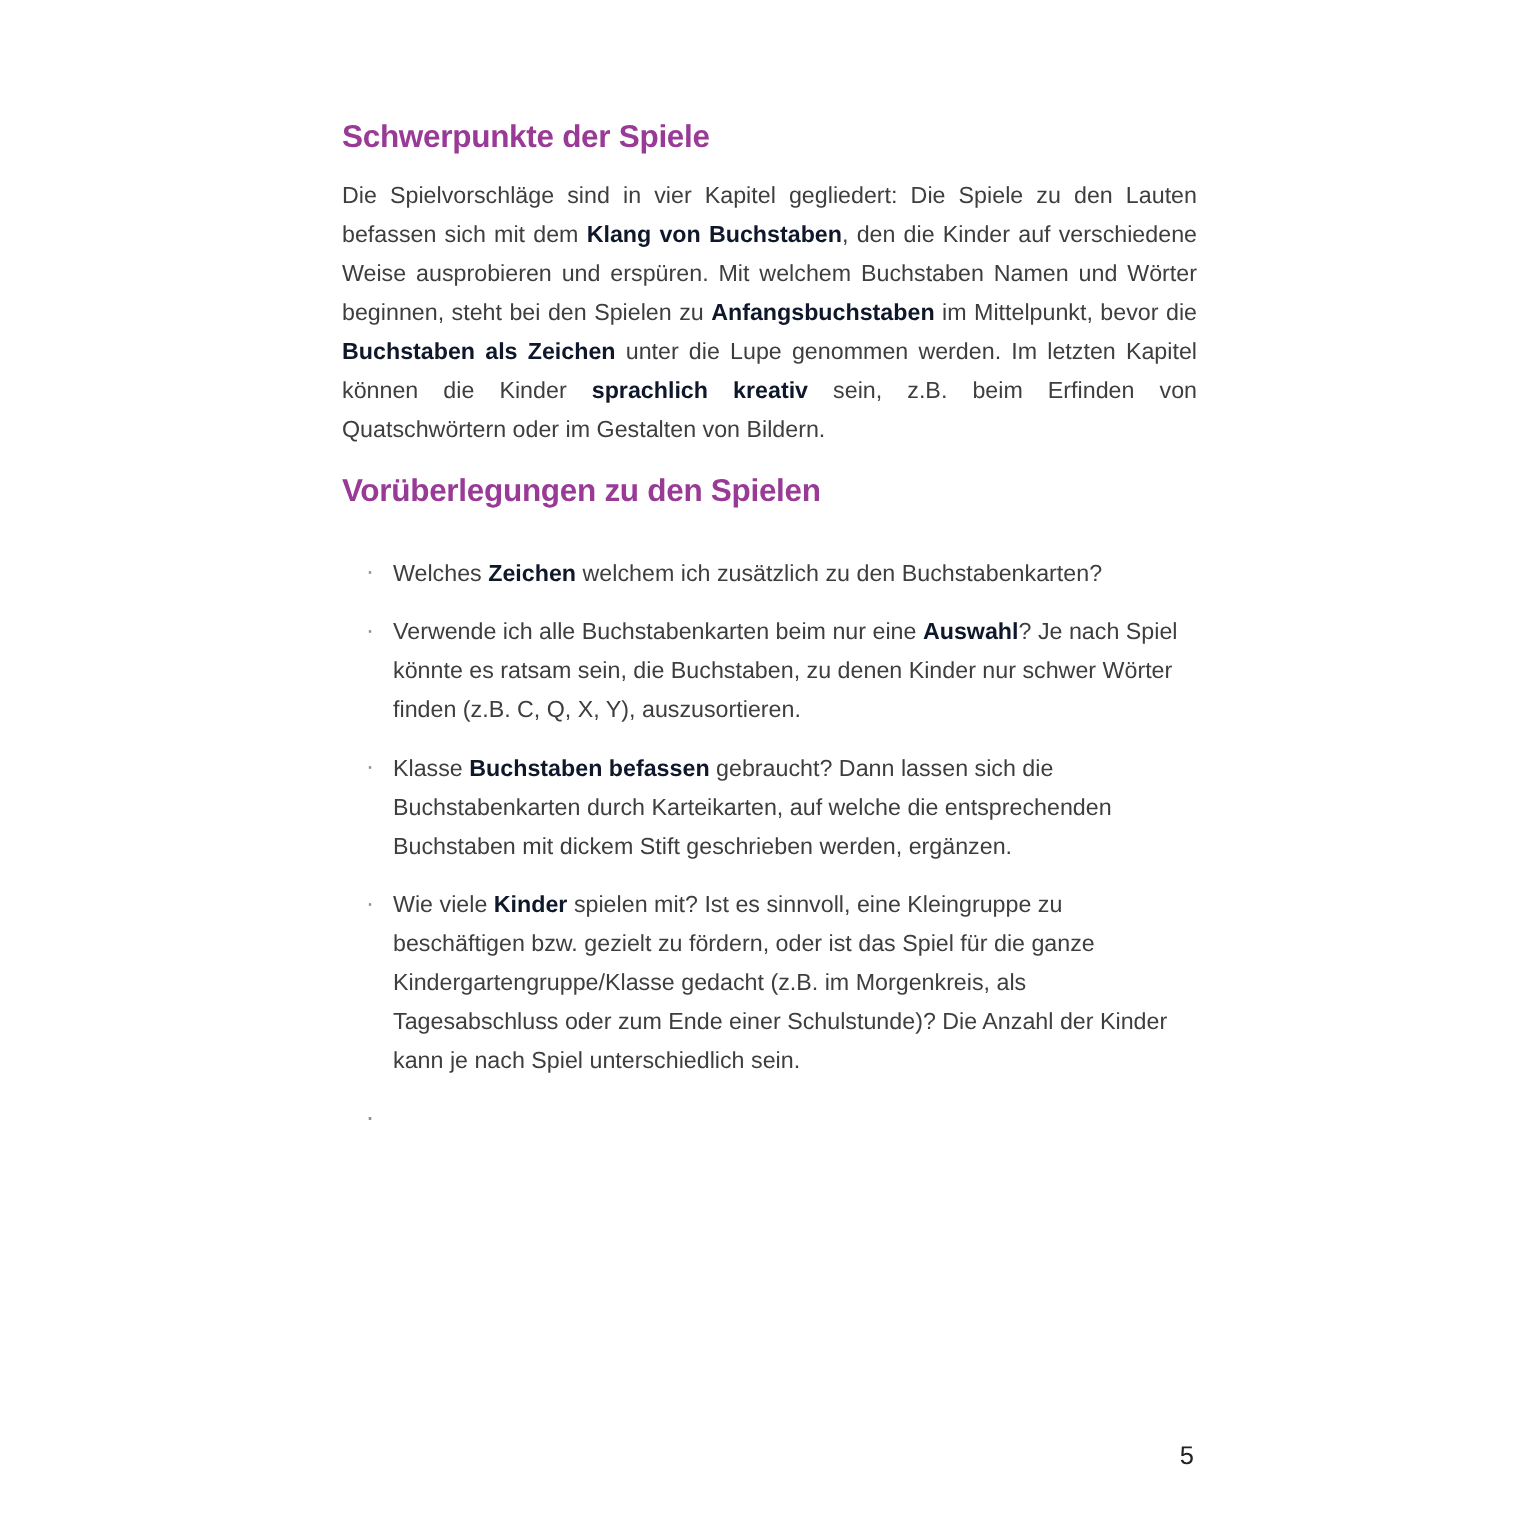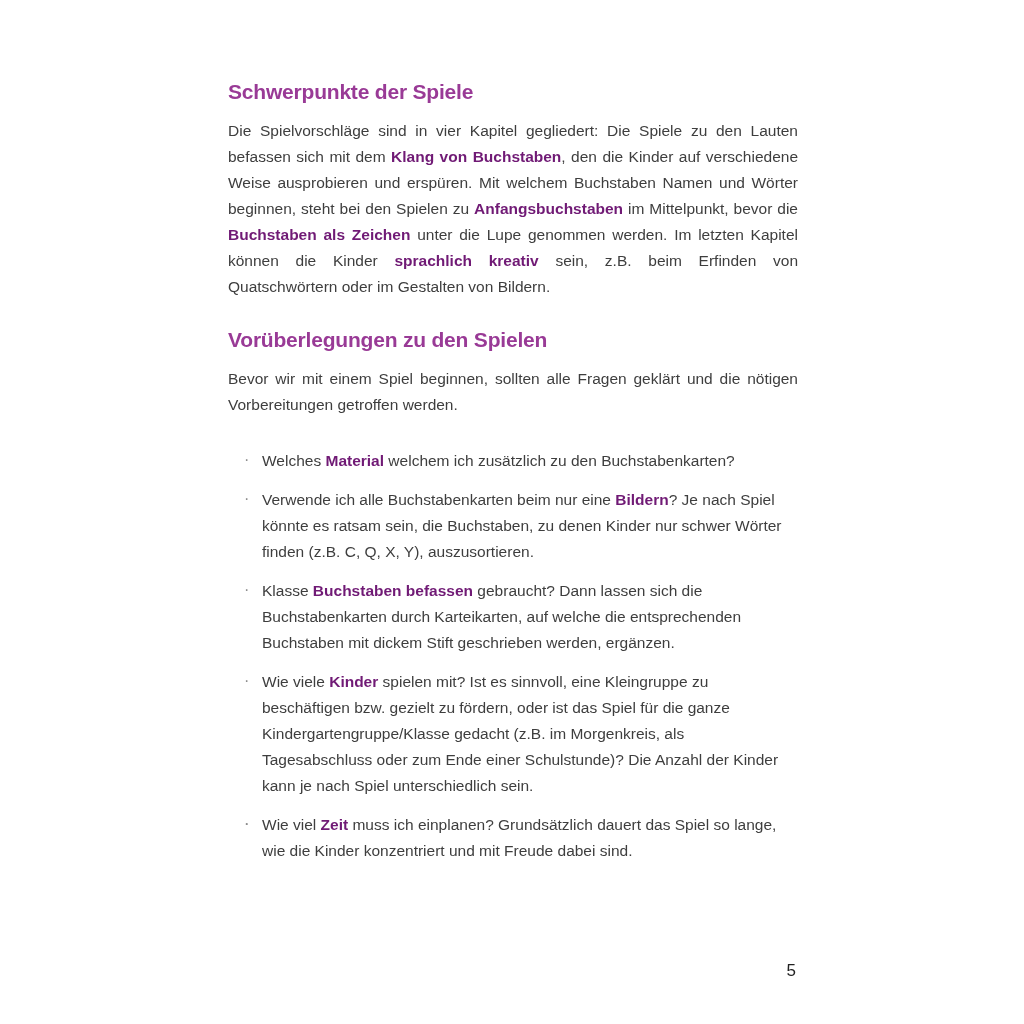--- a/index.html
+++ b/index.html
@@ -18,30 +18,30 @@
     top: 80px;
     width: 570px;
   }
   .heading {
     font-size: 21px;
     font-weight: bold;
     margin: 0 0 14px 0;
     letter-spacing: -0.2px;
     color: var(--accent, #993a96);
   }
-  .heading.spaced { margin-top: 28px; }
+  .heading.spaced { margin-top: 16px; }
   .para {
     font-size: 15.5px;
     line-height: 26px;
     text-align: justify;
     margin: 0;
     color: #3e3e3e;
   }
   .para strong, .item-text strong {
-    color: #701a75;
+    color: #0f172a;
     font-weight: bold;
   }
   .bullet-list {
     list-style: none;
     margin: 30px 0 0 0;
     padding: 0;
   }
   .bullet-item {
     position: relative;
     padding-left: 34px;
@@ -67,24 +67,23 @@
   }
 </style>
 </head>
 <body>
 
 <div class="page">
   <main class="content" id="content">
       <h2 class="heading">Schwerpunkte der Spiele</h2>
       <p class="para"><span>Die Spielvorschläge sind in vier Kapitel gegliedert: Die Spiele zu den Lauten befassen sich mit dem </span><strong>Klang von Buchstaben</strong><span>, den die Kinder auf verschiedene Weise ausprobieren und erspüren. Mit welchem Buchstaben Namen und Wörter beginnen, steht bei den Spielen zu </span><strong>Anfangsbuchstaben</strong><span> im Mittelpunkt, bevor die </span><strong>Buchstaben als Zeichen</strong><span> unter die Lupe genommen werden. Im letzten Kapitel können die Kinder </span><strong>sprachlich kreativ</strong><span> sein, z.B. beim Erfinden von Quatschwörtern oder im Gestalten von Bildern.</span></p>
       <h2 class="heading spaced">Vorüberlegungen zu den Spielen</h2>
-      <p class="para"><span>Bevor wir mit einem Spiel beginnen, sollten alle Fragen geklärt und die nötigen Vorbereitungen getroffen werden.</span></p>
       <ul class="bullet-list">
-        <li class="bullet-item"><span class="dot">·</span><span class="item-text"><span>Welches </span><strong>Material</strong><span> welchem ich zusätzlich zu den Buchstabenkarten?</span></span></li>
-        <li class="bullet-item"><span class="dot">·</span><span class="item-text"><span>Verwende ich alle Buchstabenkarten beim nur eine </span><strong>Bildern</strong><span>? Je nach Spiel könnte es ratsam sein, die Buchstaben, zu denen Kinder nur schwer Wörter finden (z.B. C, Q, X, Y), auszusortieren.</span></span></li>
+        <li class="bullet-item"><span class="dot">·</span><span class="item-text"><span>Welches </span><strong>Zeichen</strong><span> welchem ich zusätzlich zu den Buchstabenkarten?</span></span></li>
+        <li class="bullet-item"><span class="dot">·</span><span class="item-text"><span>Verwende ich alle Buchstabenkarten beim nur eine </span><strong>Auswahl</strong><span>? Je nach Spiel könnte es ratsam sein, die Buchstaben, zu denen Kinder nur schwer Wörter finden (z.B. C, Q, X, Y), auszusortieren.</span></span></li>
         <li class="bullet-item"><span class="dot">·</span><span class="item-text"><span>Klasse </span><strong>Buchstaben befassen</strong><span> gebraucht? Dann lassen sich die Buchstabenkarten durch Karteikarten, auf welche die entsprechenden Buchstaben mit dickem Stift geschrieben werden, ergänzen.</span></span></li>
         <li class="bullet-item"><span class="dot">·</span><span class="item-text"><span>Wie viele </span><strong>Kinder</strong><span> spielen mit? Ist es sinnvoll, eine Kleingruppe zu beschäftigen bzw. gezielt zu fördern, oder ist das Spiel für die ganze Kindergartengruppe/Klasse gedacht (z.B. im Morgenkreis, als Tagesabschluss oder zum Ende einer Schulstunde)? Die Anzahl der Kinder kann je nach Spiel unterschiedlich sein.</span></span></li>
         <li class="bullet-item"><span class="dot">·</span></li>
-        <li class="bullet-item"><span class="dot">·</span><span class="item-text"><span>Wie viel </span><strong>Zeit</strong><span> muss ich einplanen? Grundsätzlich dauert das Spiel so lange, wie die Kinder konzentriert und mit Freude dabei sind.</span></span></li>
+        <li class="bullet-item"><span class="dot">·</span></li>
       </ul>
     </main>
   <div class="page-number">5</div>
 </div>
 
 </body></html>

